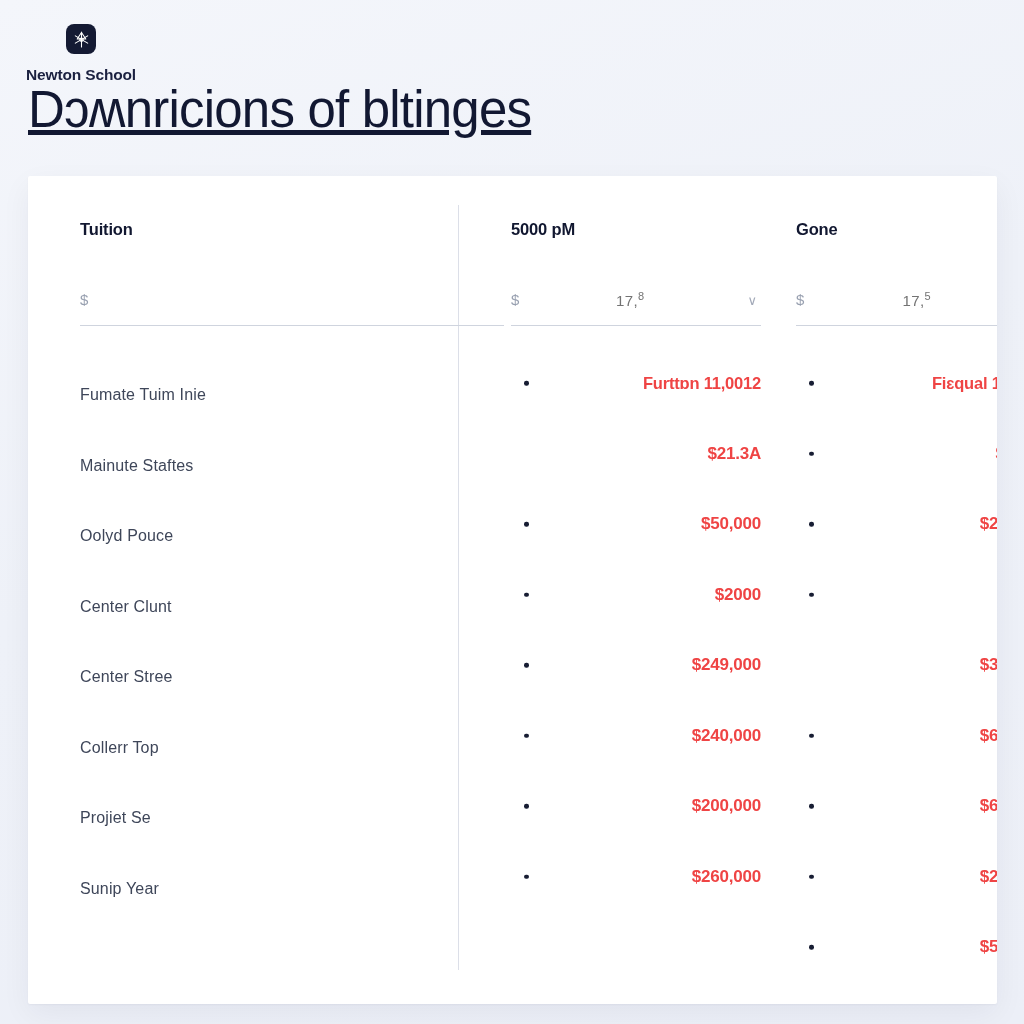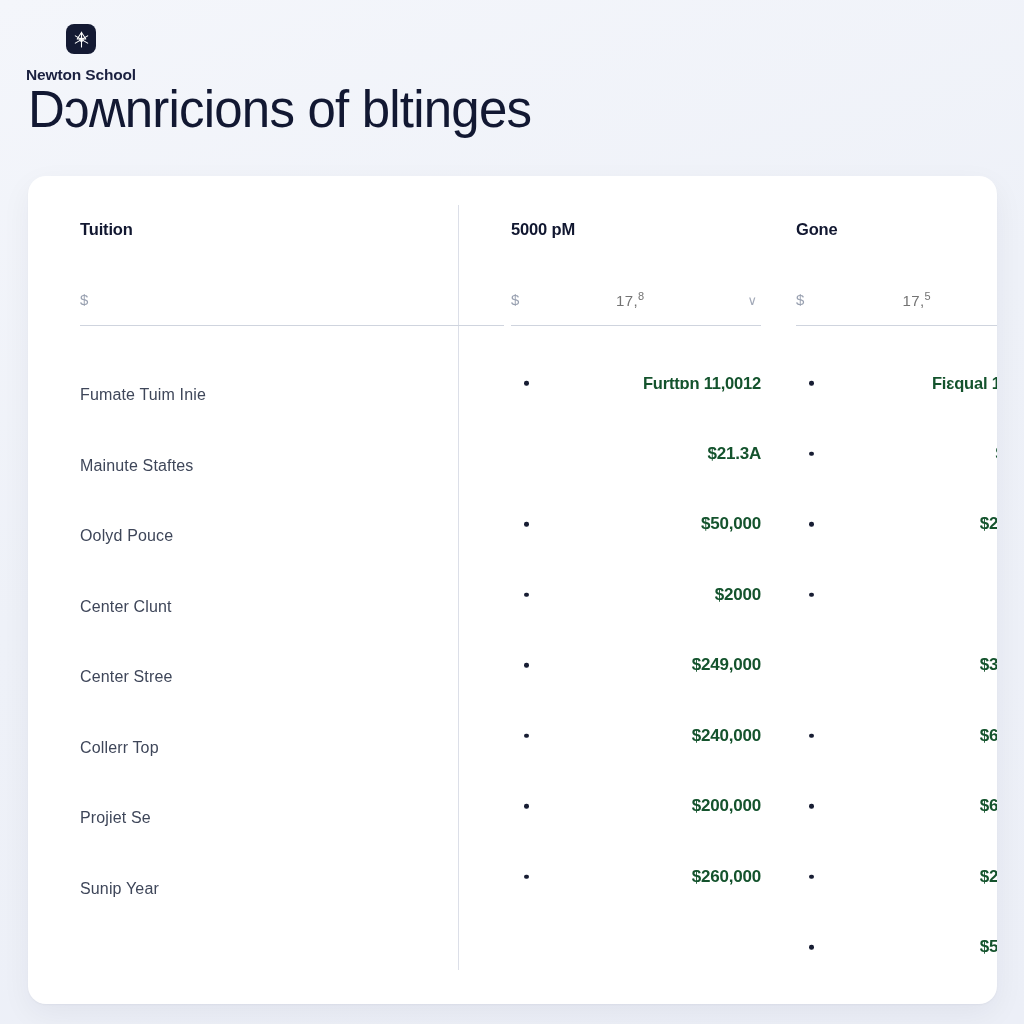--- a/index.html
+++ b/index.html
@@ -53,31 +53,32 @@
   .page-title {
     position: absolute;
     left: 28px;
     top: 80px;
     font-size: 51px;
     font-weight: normal;
     color: #121832;
     letter-spacing: -0.8px;
     white-space: nowrap;
     line-height: 1.18;
+    text-decoration: underline;
   }
 
   
   .card {
     position: absolute;
     left: 28px;
     top: 176px;
     width: 969px;
     height: 828px;
     background: #ffffff;
-    border-radius: 18px;
+    border-radius: 2px;
     box-shadow: 0 1px 2px rgba(20,26,51,0.04),
                 0 10px 30px rgba(20,26,51,0.055);
     overflow: hidden;
   }
 
   
   .v-divider {
     position: absolute;
     left: 430px;
     top: 29px;
@@ -187,21 +188,21 @@
     transform: translateY(-50%);
     width: 4.5px;
     height: 4.5px;
     border-radius: 50%;
     background: #171d33;
   }
 
   .amount {
     font-size: 17px;
     font-weight: bold;
-    color: #14532d;
+    color: #ef4444;
     letter-spacing: -0.2px;
     white-space: nowrap;
   }
 
   .amount.narrow { font-size: 16.5px; }
 </style>
 </head>
 <body>
 
 <div class="brand">

